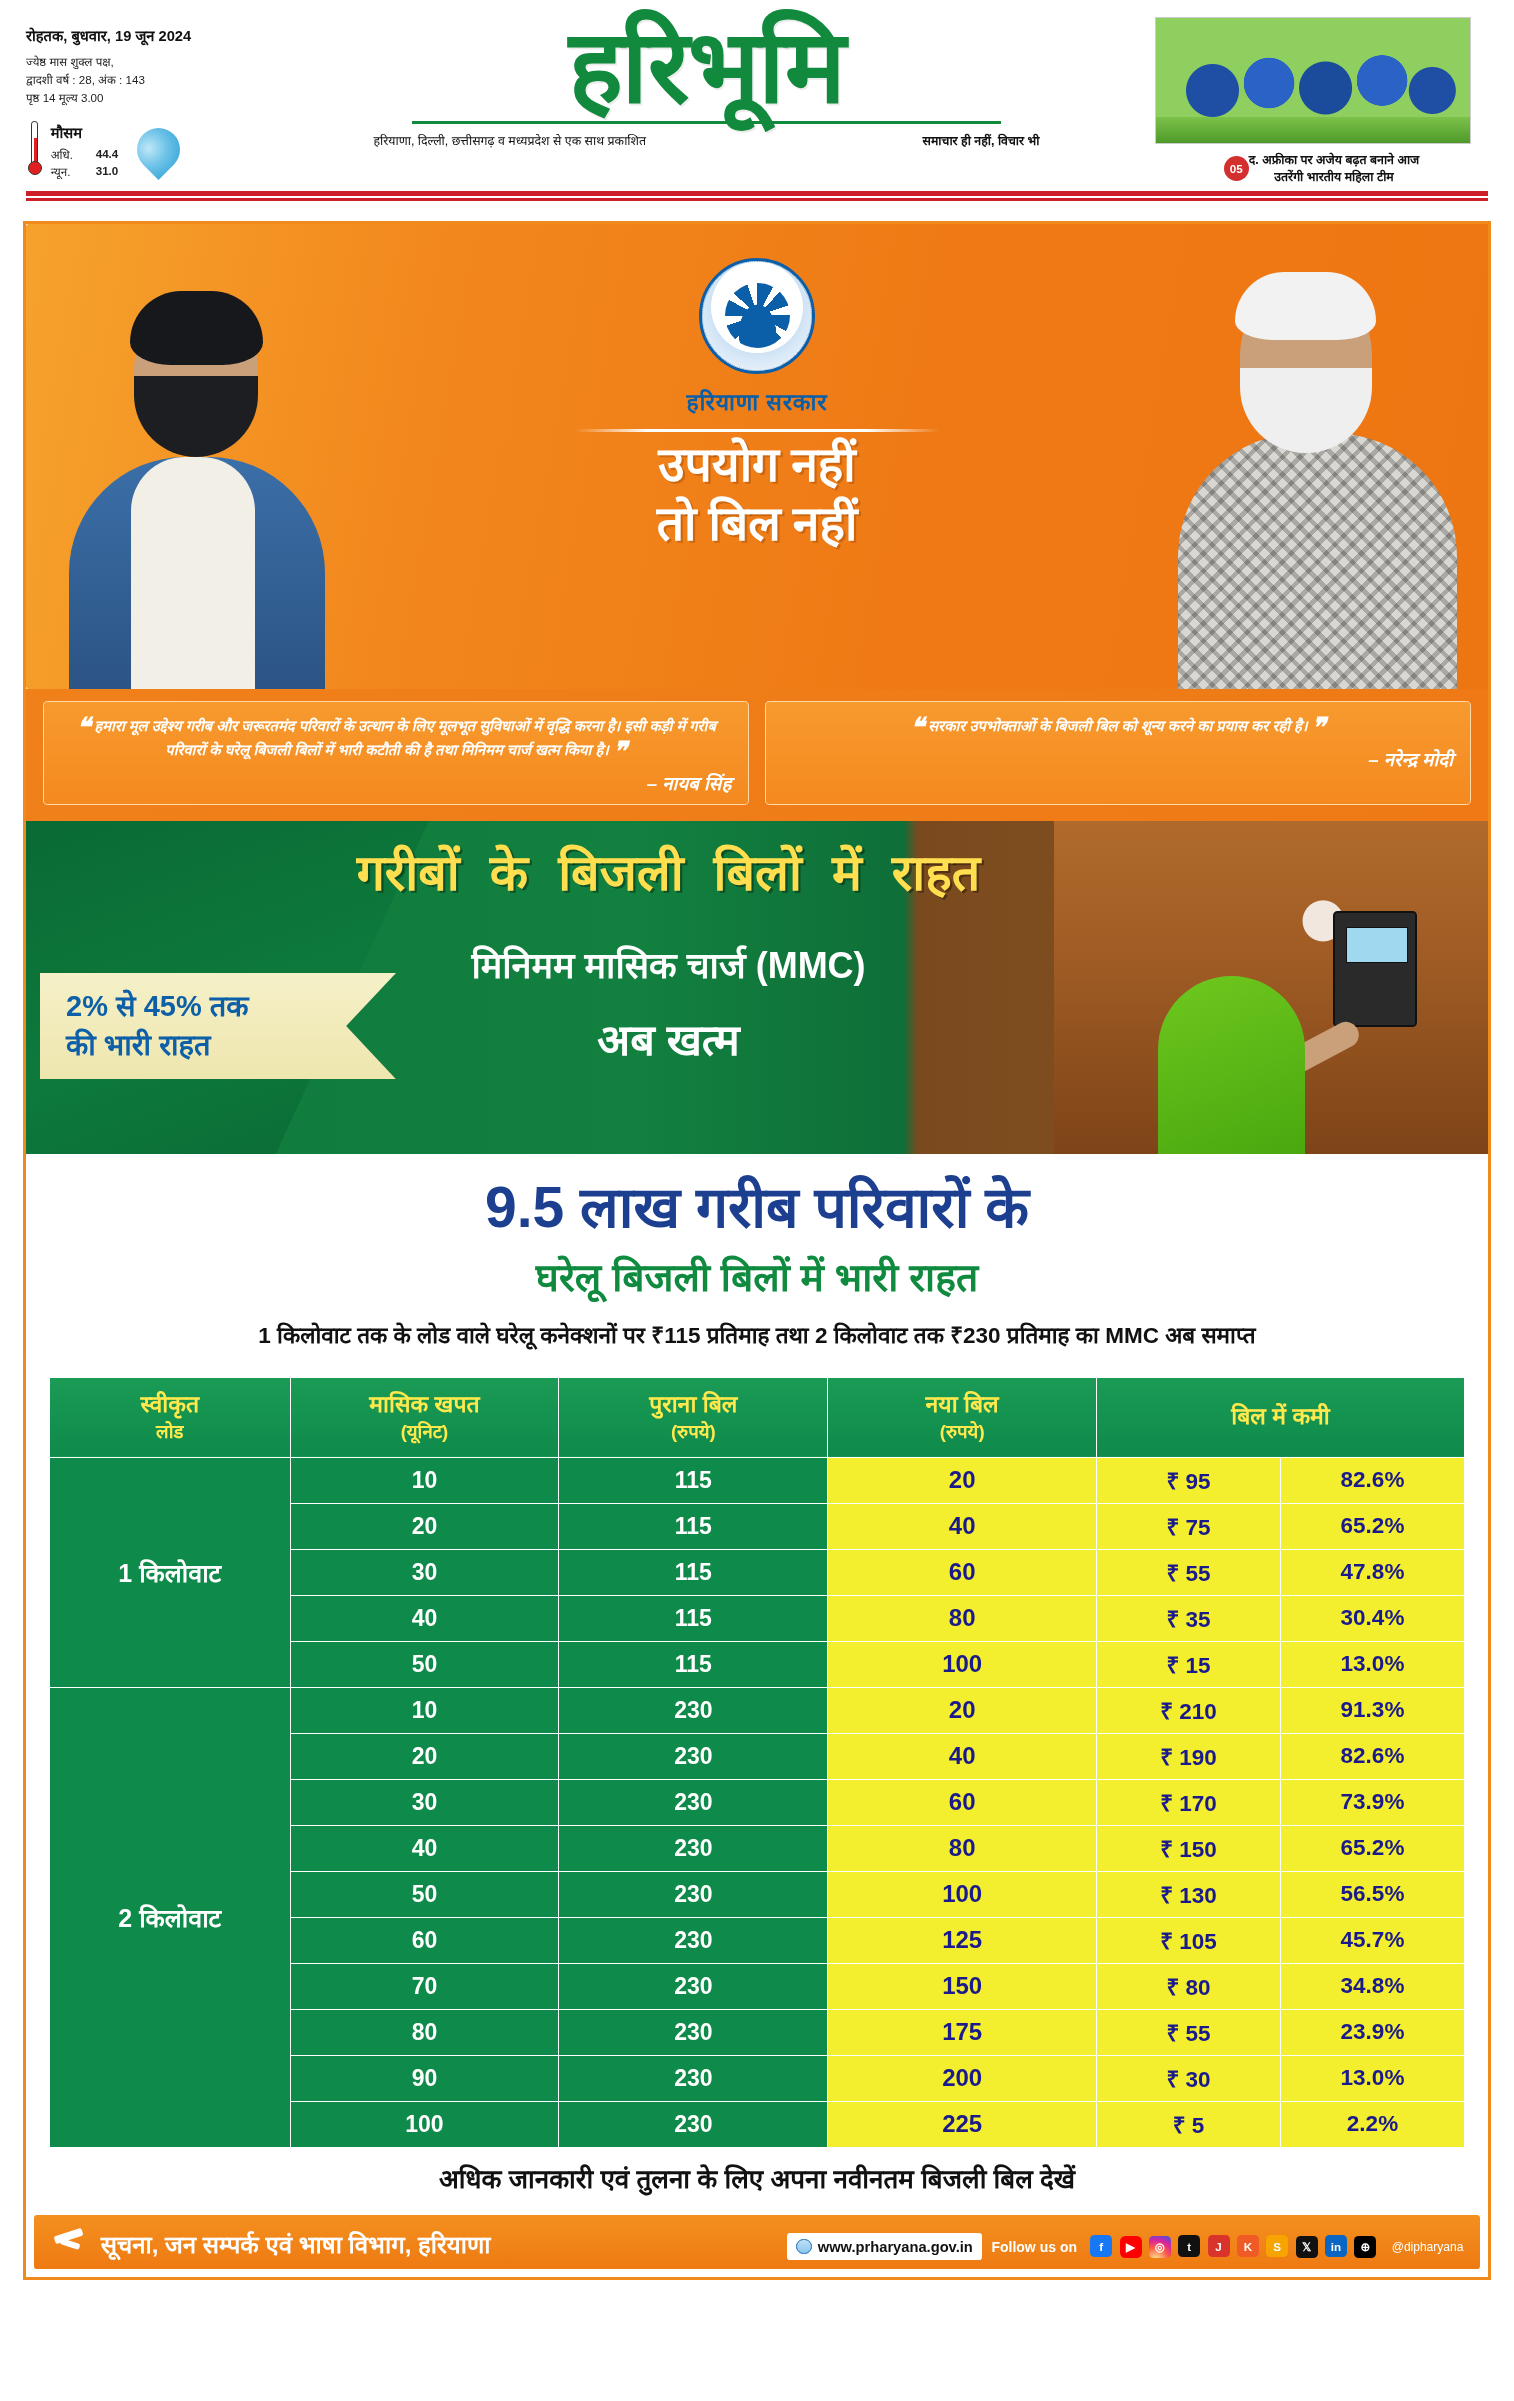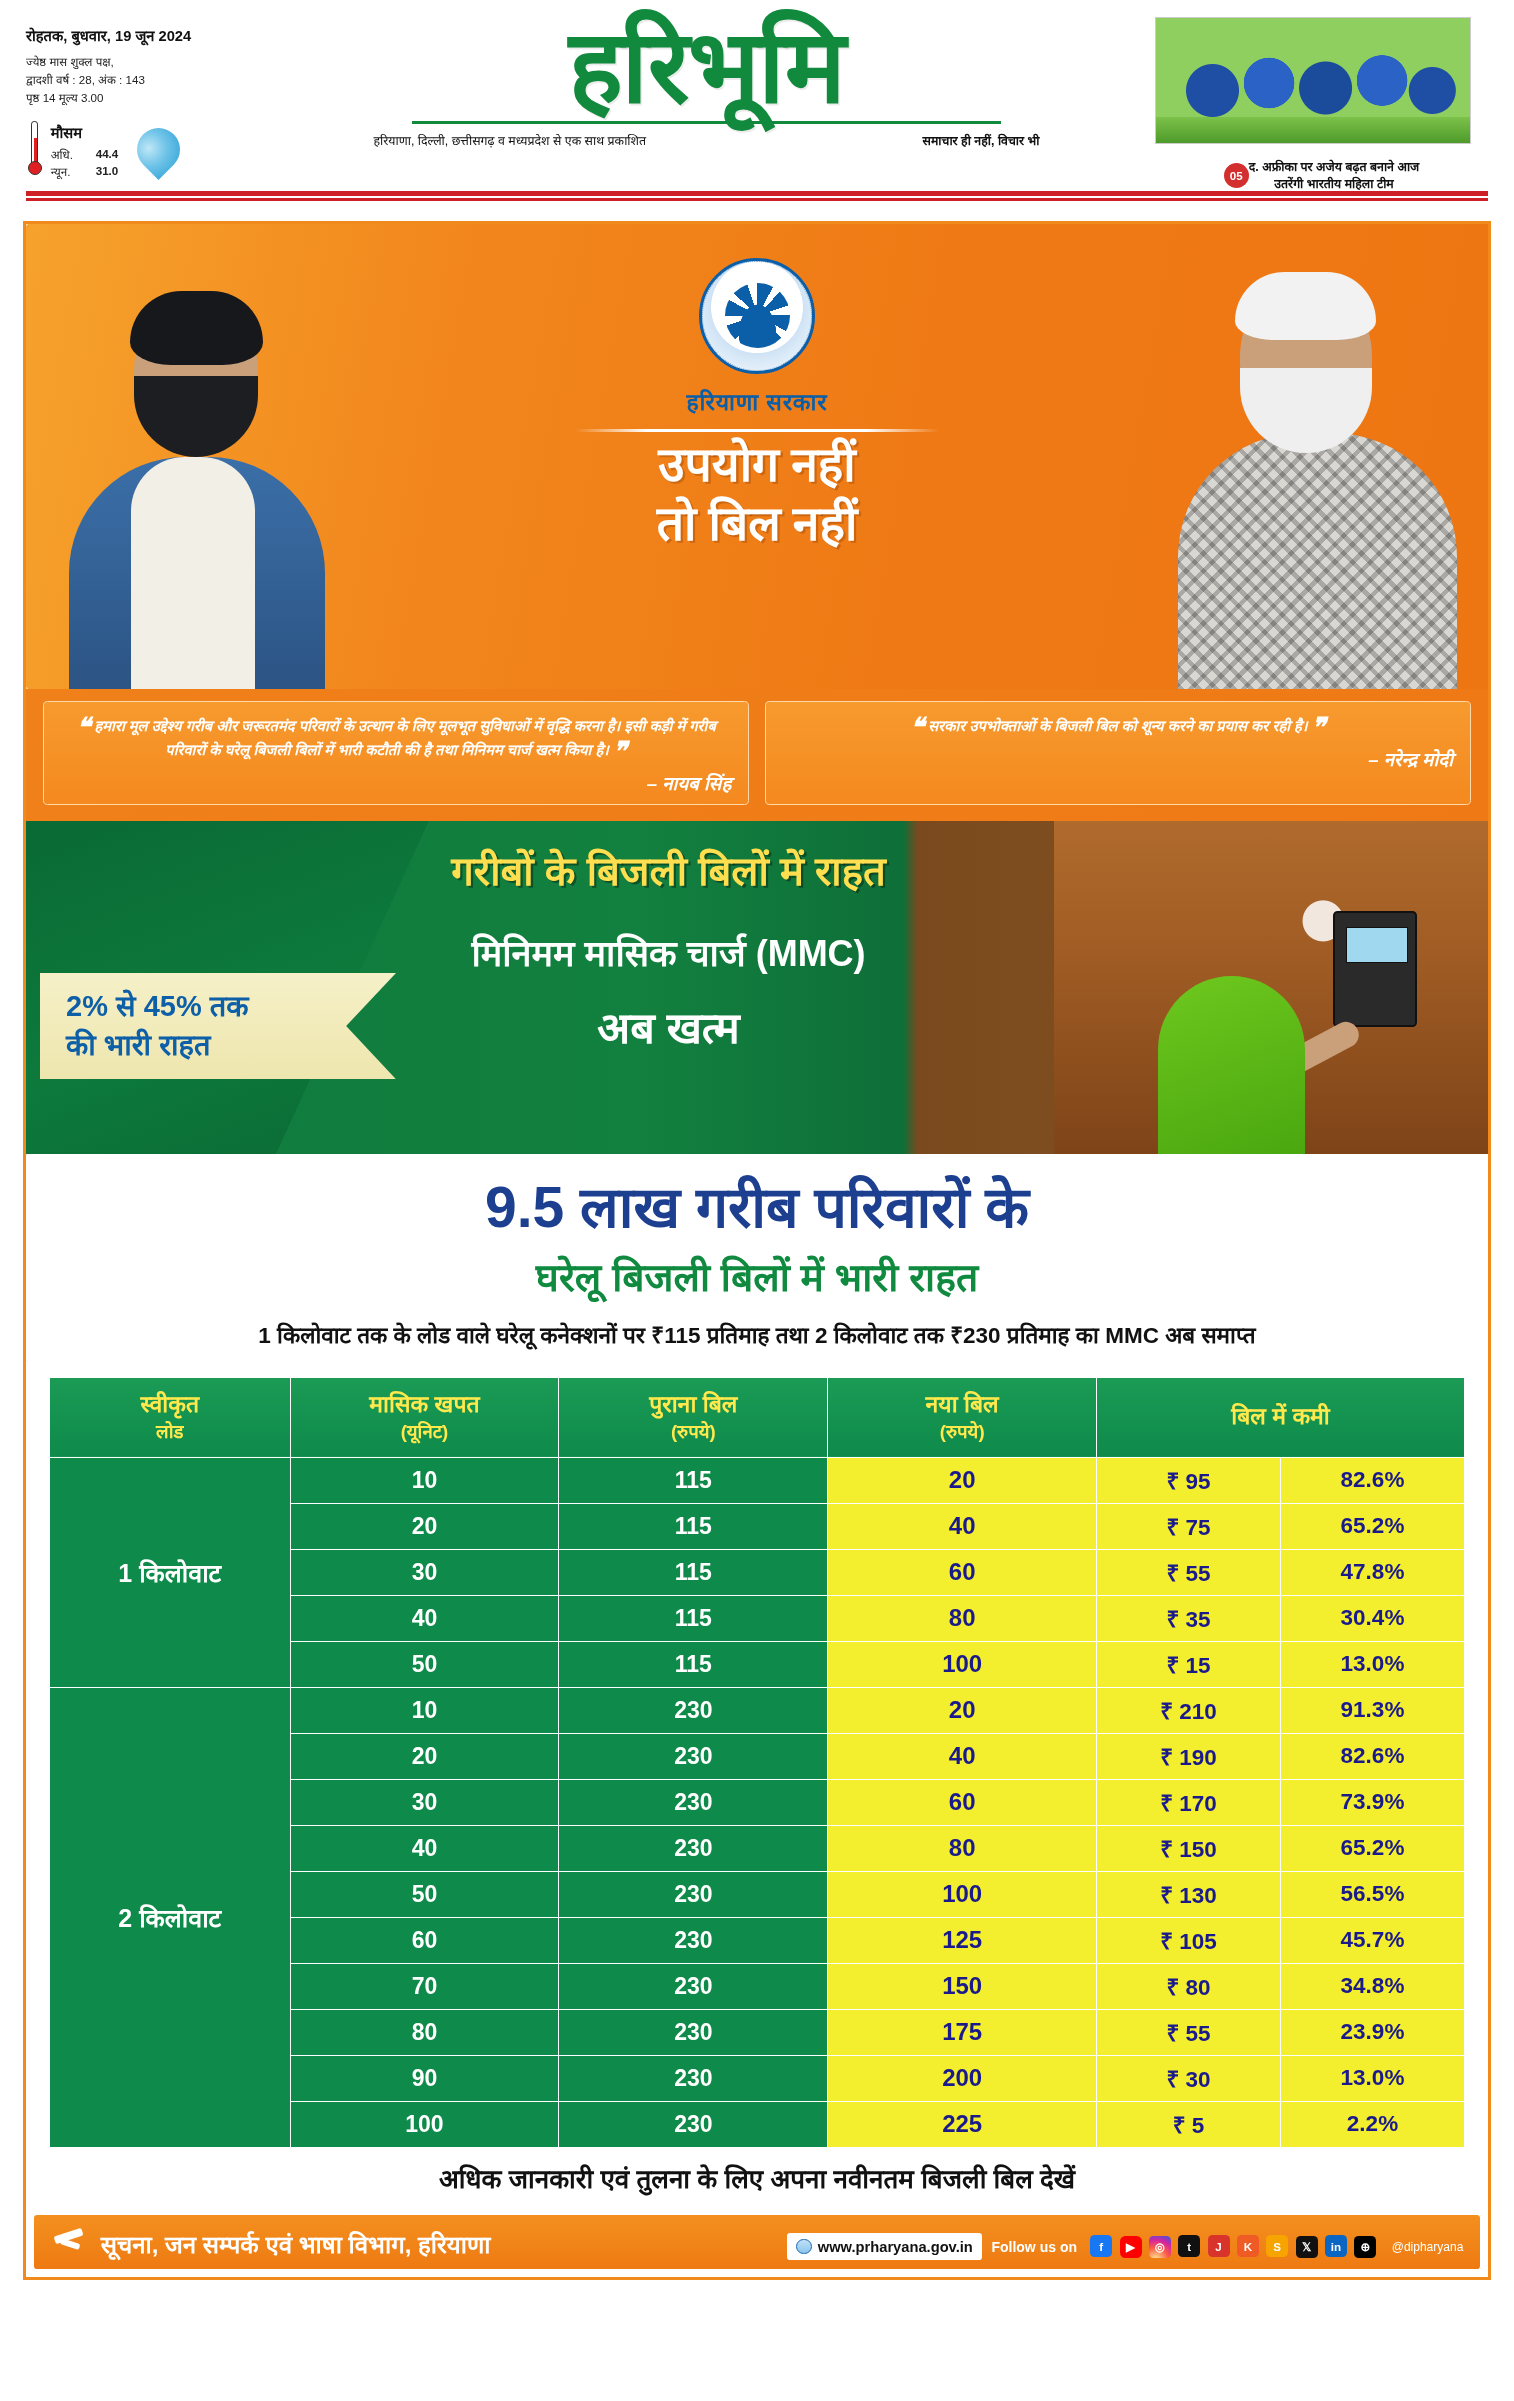--- a/index.html
+++ b/index.html
@@ -115,21 +115,21 @@
       linear-gradient(#8fcf5f 0 100%);
     border: 0.8px solid #ccc;
     position: relative;
     overflow: hidden;
   }
   .mh-photo::after{
     content:""; position:absolute; left:0; bottom:0; width:100%; height:26px;
     background: linear-gradient(#7cc24a, #4e9a2a);
   }
   .mh-caption {
-    margin-top: 15px;
+    margin-top: 8px;
     display: flex; align-items: center; justify-content: center; gap: 0;
     font-size: 12.4px; font-weight: bold; color: #111; line-height: 1.35;
   }
   .pg-badge {
     width: 25px; height: 25px; border-radius: 50%;
     background: #d32f2f; color: #fff; font-size: 11.6px; font-weight: bold;
     display:flex; align-items:center; justify-content:center;
     flex: none;
   }
 
@@ -318,23 +318,24 @@
     position: absolute; left: 14px; top: 152px; width: 356px; padding: 14px 23px 14px 26px;
     background: linear-gradient(#f5f0c8, #eee6ae);
     clip-path: polygon(0 0, 100% 0, 86% 50%, 100% 100%, 0 100%);
     color: #0d5fa8;
     font-size: 29px; font-weight: bold; line-height: 1.35; text-align: left;
   }
   .gb-text {
     position: absolute; left: 232px; top: 26px; width: 821px; text-align: center;
   }
   .gb-title {
-    font-size: 40px; font-weight: bold; color: #ffdf4f;
+    font-size: 50px; font-weight: bold; color: #ffdf4f;
     text-shadow: 2.3px 2.3px 0 rgba(0,0,0,.35);
     line-height: 1.2;
+    font-family: Liberation Mono, monospace;
   }
   .gb-sub1 {
     margin-top: 33px; font-size: 36px; font-weight: bold; color: #ffffff;
   }
   .gb-sub2 {
     margin-top: 20px; font-size: 43px; font-weight: bold; color: #ffffff;
   }
 
   
   .white-sec {

